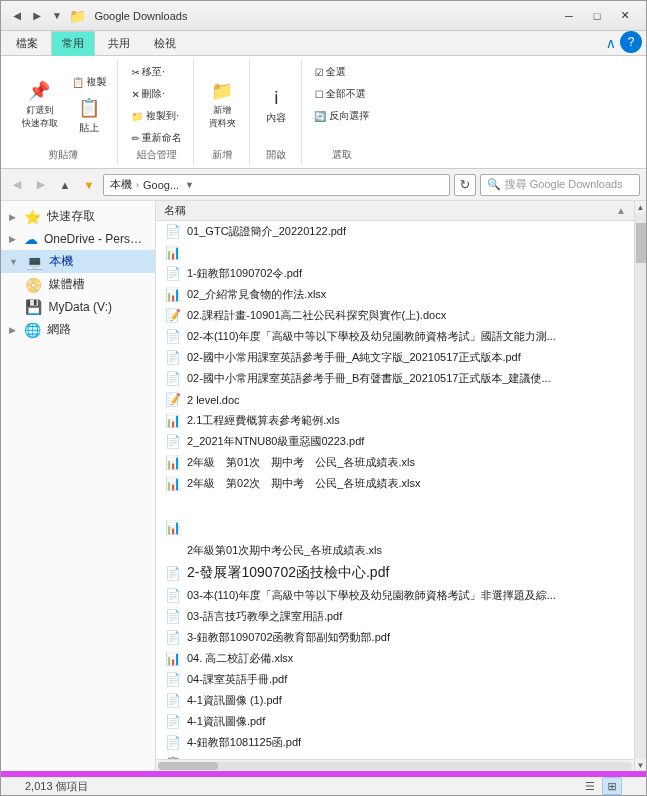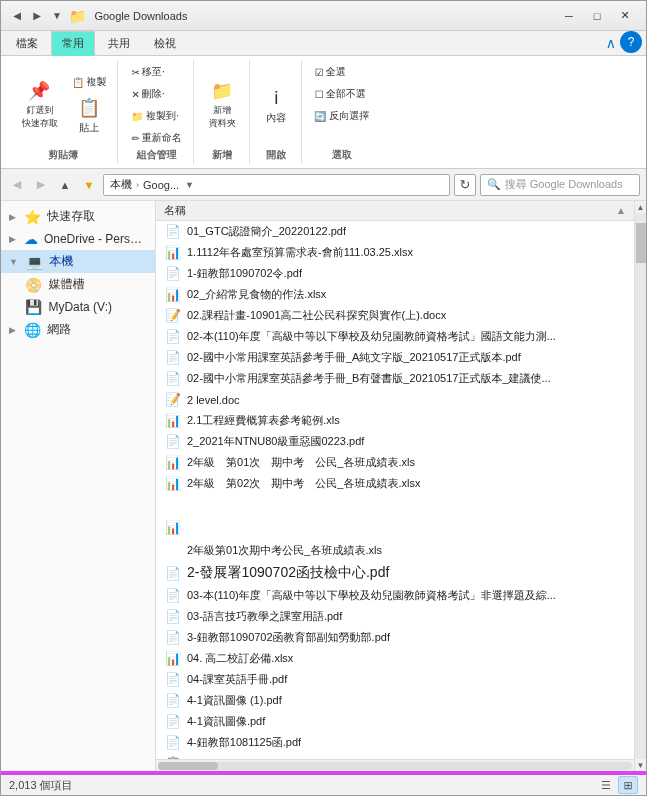--- a/index.html
+++ b/index.html
@@ -115,21 +115,20 @@
       border-right: 1px solid #e0e0e0;
       padding: 2px 6px;
       min-width: 50px;
     }
     .ribbon-group:last-child { border-right: none; }
     .ribbon-group-label {
       font-size: 10px;
       color: #666;
       margin-top: auto;
       text-align: right;
-      font-weight: bold;
     }
     .ribbon-btns {
       display: flex;
       gap: 2px;
       align-items: center;
       flex: 1;
     }
     .ribbon-btn {
       display: flex;
       flex-direction: column;
@@ -306,24 +305,24 @@
 
     
     .file-list::-webkit-scrollbar { width: 12px; }
     .file-list::-webkit-scrollbar-track { background: #f0f0f0; }
     .file-list::-webkit-scrollbar-thumb { background: #c0c0c0; border: 2px solid #f0f0f0; }
 
     
     .status-bar {
       height: 24px;
       background: #f2f2f2;
-      border-top: 4px solid #d946ef;
-      display: flex;
-      align-items: center;
-      padding: 0 8px;
+      border-top: 6px solid #d946ef;
+      display: flex;
+      align-items: center;
+      padding: 0 24px;
       font-size: 11px;
       color: #444;
       flex-shrink: 0;
       justify-content: space-between;
     }
     .view-btns {
       display: flex;
       gap: 2px;
     }
     .view-btn {
@@ -572,21 +571,20 @@
         <span style="margin-left:auto;color:#888;font-size:10px;">▲</span>
       </div>
       <div class="file-list" id="file-list-container">
 
       <div class="file-item">
       <span class="file-icon pdf">📄</span>
       <span style="font-size:11px;">01_GTC認證簡介_20220122.pdf</span>
     </div>
           <div class="file-item">
       <span class="file-icon xlsx">📊</span>
-      <span style="font-size:11px;">1.1112年各處室預算需求表-會前111.03.25.xlsx</span>
     </div>
           <div class="file-item">
       <span class="file-icon pdf">📄</span>
       <span style="font-size:11px;">1-鈕教部1090702令.pdf</span>
     </div>
           <div class="file-item">
       <span class="file-icon xlsx">📊</span>
       <span style="font-size:11px;">02_介紹常見食物的作法.xlsx</span>
     </div>
           <div class="file-item">

